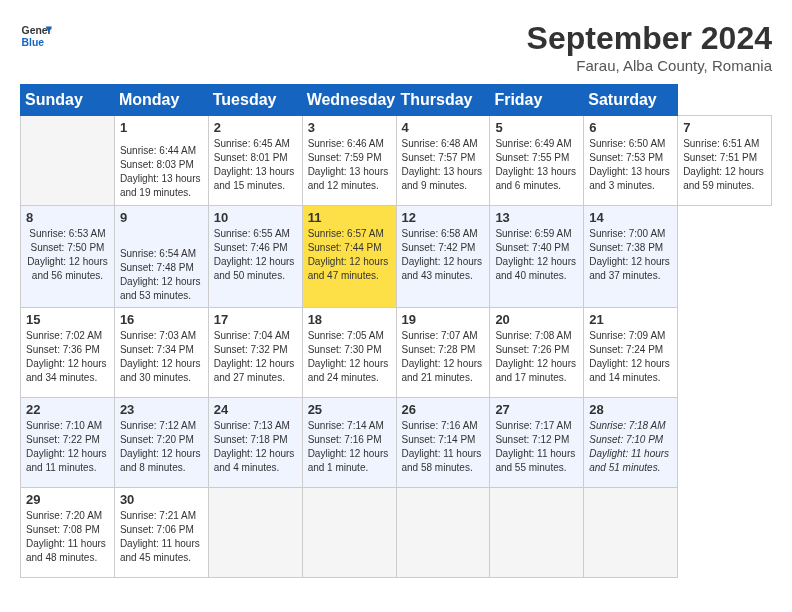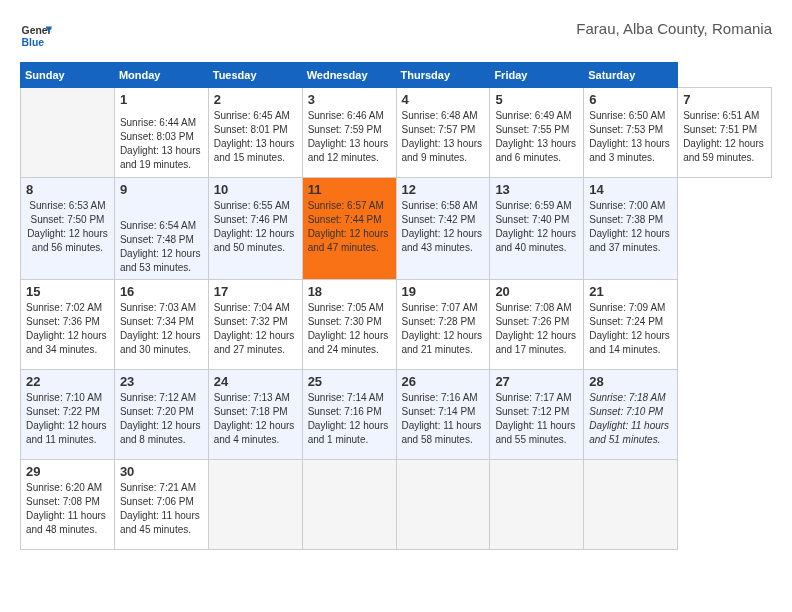--- a/index.html
+++ b/index.html
@@ -38,21 +38,21 @@
       color: #555;
     }
     table {
       width: 100%;
       border-collapse: collapse;
       table-layout: fixed;
     }
     th {
       background: #1565c0;
       color: #fff;
-      font-size: 11px;
+      font-size: 16px;
       font-weight: bold;
       padding: 6px 4px;
       text-align: left;
       border: 1px solid #1565c0;
     }
     td {
       border: 1px solid #ccc;
       vertical-align: top;
       padding: 4px 5px;
       font-size: 10.5px;
@@ -90,20 +90,21 @@
 
 <div class="header-area">
   <div class="logo">
     <svg class="logo-icon" viewBox="0 0 40 40">
       <text x="2" y="18" font-size="13" font-weight="bold" fill="#333" font-family="Arial">General</text>
       <text x="2" y="32" font-size="13" font-weight="bold" fill="#1565c0" font-family="Arial">Blue</text>
       <polygon points="32,8 40,8 36,16" fill="#1565c0"></polygon>
     </svg>
   </div>
   <div class="title-area">
+    <div class="main-title">September 2024</div>
     <div class="subtitle">Farau, Alba County, Romania</div>
   </div>
 </div>
 
 <table>
   <thead>
     <tr>
     <th>Sunday</th>
         <th>Monday</th>
         <th>Tuesday</th>
@@ -181,21 +182,21 @@
 Daylight: 12 hours
 and 53 minutes.</div>
         </td>
         <td style="background: rgb(240, 244, 255);">
           <span class="day-num">10</span>
           <div class="day-info" style="white-space: pre-line;">Sunrise: 6:55 AM
 Sunset: 7:46 PM
 Daylight: 12 hours
 and 50 minutes.</div>
         </td>
-        <td style="background: #f97316;">
+        <td style="background: #fde047;">
           <span class="day-num">11</span>
           <div class="day-info" style="white-space: pre-line;">Sunrise: 6:57 AM
 Sunset: 7:44 PM
 Daylight: 12 hours
 and 47 minutes.</div>
         </td>
         <td style="background: rgb(240, 244, 255);">
           <span class="day-num">12</span>
           <div class="day-info" style="white-space: pre-line;">Sunrise: 6:58 AM
 Sunset: 7:42 PM
@@ -315,21 +316,21 @@
           <span class="day-num">28</span>
           <div class="day-info" style="white-space: pre-line; font-style: italic;">Sunrise: 7:18 AM
 Sunset: 7:10 PM
 Daylight: 11 hours
 and 51 minutes.</div>
         </td>
       </tr>
       <tr class="week-row">
         <td>
           <span class="day-num">29</span>
-          <div class="day-info" style="white-space: pre-line;">Sunrise: 6:20 AM
+          <div class="day-info" style="white-space: pre-line;">Sunrise: 7:20 AM
 Sunset: 7:08 PM
 Daylight: 11 hours
 and 48 minutes.</div>
         </td>
         <td>
           <span class="day-num">30</span>
           <div class="day-info" style="white-space: pre-line;">Sunrise: 7:21 AM
 Sunset: 7:06 PM
 Daylight: 11 hours
 and 45 minutes.</div>

